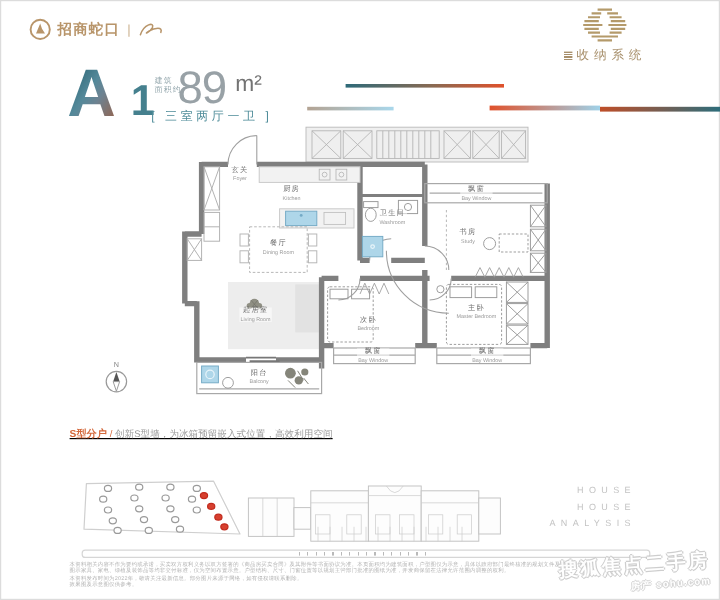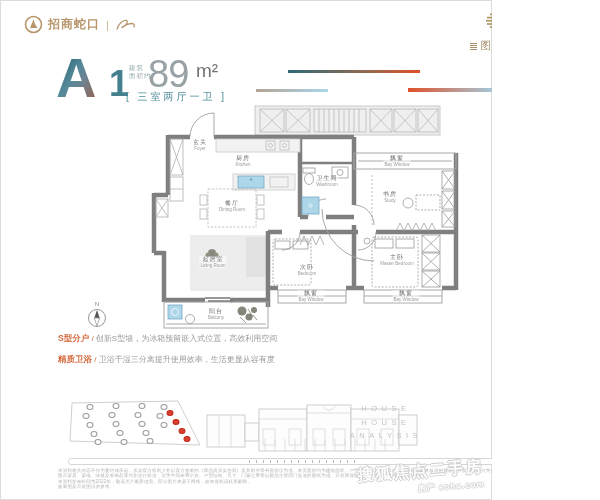--- a/index.html
+++ b/index.html
@@ -1,16 +1,16 @@
 <!DOCTYPE html>
 <html><head>
 <meta charset="utf-8">
 <style>
   html,body{margin:0;padding:0;background:#fff;}
-  #page{position:relative;width:492px;height:500px;background:#ffffff;overflow:hidden;
+  #page{position:relative;width:600px;height:500px;background:#ffffff;overflow:hidden;
         font-family:"Liberation Sans","DejaVu Sans",sans-serif;outline:1px solid #dcdcdc;outline-offset:-1px;}
   .abs{position:absolute;}
 
   
   .brand-left{left:24px;top:15px;display:flex;align-items:center;gap:5px;color:#b8956a;}
   .brand-left .bname{font-size:12px;font-weight:bold;letter-spacing:1px;}
   .brand-left .bdiv{font-size:11px;color:#cdb392;margin:0 1px;}
   .brand-right{left:428px;top:6px;width:152px;text-align:center;color:#a8906c;}
   .brand-right .btitle{font-size:9px;letter-spacing:6.5px;margin-top:2px;padding-left:6px;}
   .brand-right .bsub{font-size:10.5px;letter-spacing:4px;margin-top:3px;display:flex;justify-content:center;align-items:center;gap:4px;}
@@ -36,33 +36,33 @@
   
   #plan{left:150px;top:105px;width:320px;height:240px;}
   #plan svg{position:absolute;left:0;top:0;}
   #plan-labels{position:absolute;left:0;top:0;width:320px;height:240px;}
   .room-label{position:absolute;transform:translate(-50%,-50%);text-align:center;white-space:nowrap;background:rgba(255,255,255,.55);padding:0 1px;}
   .room-label .cn{font-size:6px;color:#6e6e6e;letter-spacing:1px;line-height:6.5px;}
   .room-label .en{font-size:4.5px;color:#9b9b9b;line-height:5px;}
   .compass{left:84px;top:299px;width:26px;height:32px;}
 
   
-  .features{top:328px;width:244px;font-size:8px;line-height:21px;white-space:nowrap;}
+  .features{top:356px;width:244px;font-size:8px;line-height:10px;white-space:nowrap;text-decoration:underline;}
   #features-left{left:58px;}
   #features-right{left:303px;}
   .ft{color:#d4693c;font-weight:bold;font-size:8.5px;}
   .fs{color:#d4693c;}
   .fd{color:#9b9b9b;}
 
   
   #site-plan{left:60px;top:397px;width:148px;height:60px;}
   .marker{position:absolute;width:5px;height:4px;border:1px solid #9a9a9a;border-radius:50%;background:#fff;transform:translate(-50%,-50%);}
   .marker.red{border-color:#c12a1d;background:#d7402f;}
   #building-plate{left:205px;top:395px;width:215px;height:64px;}
-  #house-type{right:70px;top:402px;text-align:center;font-size:7.5px;letter-spacing:4.5px;line-height:13.5px;color:#c3c3c3;}
+  #house-type{right:70px;top:402px;text-align:right;font-size:7.5px;letter-spacing:4.5px;line-height:13.5px;color:#c3c3c3;}
   #scale-bar{left:68px;top:458px;width:472px;height:5px;border:1px solid #d6d6d6;border-radius:3px;background:#fff;}
   #scale-bar .ticks{position:absolute;left:180px;top:1px;width:110px;height:3px;
       background:repeating-linear-gradient(90deg,#b9b9b9 0 1px,transparent 1px 7px);}
   #disclaimer{left:58px;top:468px;width:488px;font-size:4.5px;line-height:5.4px;color:#b3b3b3;letter-spacing:.2px;}
   #watermark{right:8px;bottom:6px;text-align:right;transform:rotate(-4deg);opacity:.9;}
   #watermark .w1{font-size:16px;font-weight:bold;color:#fff;letter-spacing:2px;
       text-shadow:-1px 0 #c9c9c9,1px 0 #c9c9c9,0 -1px #c9c9c9,0 1px #c9c9c9;}
   #watermark .w2{font-size:8px;font-weight:bold;color:#fff;letter-spacing:1px;margin-top:1px;
       text-shadow:-1px 0 #d2d2d2,1px 0 #d2d2d2,0 -1px #d2d2d2,0 1px #d2d2d2;}
 </style>
@@ -98,21 +98,21 @@
         <line x1="5" y1="18" x2="17" y2="18"></line>
           <line x1="27" y1="18" x2="39" y2="18"></line>
         <line x1="8" y1="21.2" x2="18" y2="21.2"></line>
           <line x1="26" y1="21.2" x2="36" y2="21.2"></line>
         <line x1="11" y1="24.4" x2="33" y2="24.4"></line>
         <line x1="16" y1="27.6" x2="28" y2="27.6"></line>
       </g>
     </svg>
     <div class="bsub">
       <span class="mini-mark"></span>
-      <span>图示家具</span>
+      <span>收纳系统</span>
     </div>
   </div>
 
   <div class="abs big-a">A</div>
   <div class="abs big-1">1</div>
   <div class="abs area-prefix">
     <div>建筑</div>
     <div>面积约</div>
   </div>
   <div class="abs area-val">89</div>
@@ -324,21 +324,20 @@
 
   <svg class="abs compass" viewBox="0 0 26 32">
     <text x="13" y="7" font-size="6" fill="#888" text-anchor="middle">N</text>
     <circle cx="13" cy="19" r="8.5" fill="none" stroke="#999" stroke-width="1"></circle>
     <polygon points="13,11 10.3,19 15.7,19" fill="#555"></polygon>
     <polygon points="13,27 10.3,19 15.7,19" fill="none" stroke="#999" stroke-width="0.8"></polygon>
   </svg>
 
   <div id="features-left" class="abs features">
       <div><span class="ft">S型分户</span><span class="fs"> / </span><span class="fd">创新S型墙，为冰箱预留嵌入式位置，高效利用空间</span></div>
-      <div><span class="ft">精质卫浴</span><span class="fs"> / </span><span class="fd">卫浴干湿三分离提升使用效率，生活更显从容有度</span></div>
     </div>
 
   <div id="site-plan" class="abs">
     <svg width="148" height="60" viewBox="0 0 148 60">
       <polygon points="12,6 118,4 140,48 10,44" fill="#ffffff" stroke="#cfcfcf" stroke-width="1" stroke-linejoin="round"></polygon>
     </svg>
     <div>
         <span class="marker gray" style="left: 30px; top: 10px;"></span>
         <span class="marker gray" style="left: 56px; top: 9px;"></span>
         <span class="marker gray" style="left: 82px; top: 9px;"></span>

